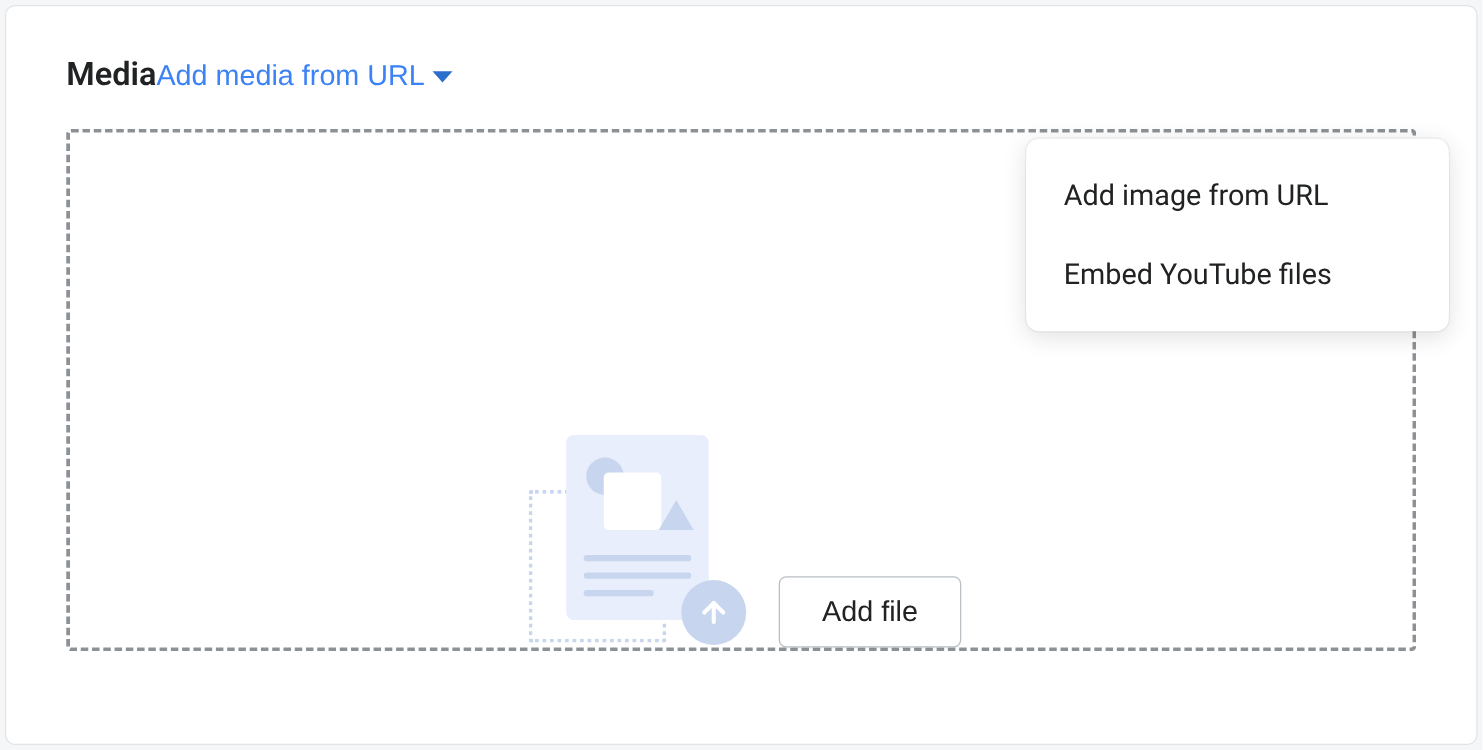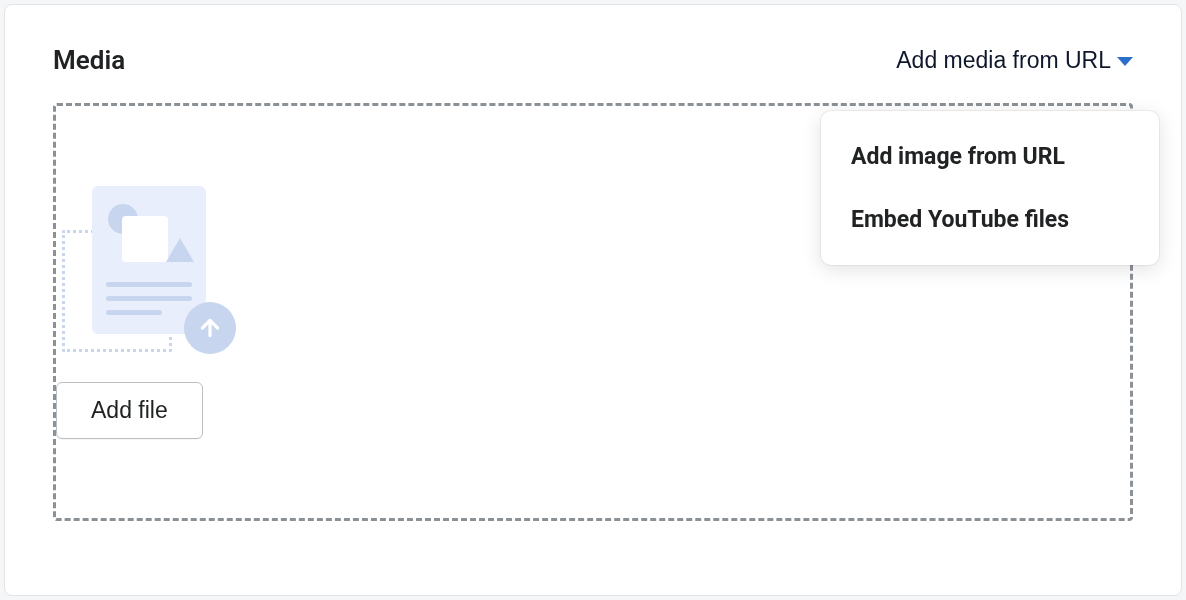--- a/index.html
+++ b/index.html
@@ -17,56 +17,56 @@
     .card {
       background: #ffffff;
       border: 1px solid #e1e3e5;
       border-radius: 8px;
       padding: 40px 48px 44px 48px;
       position: relative;
       height: 100%;
     }
     .card-header {
       display: flex;
-      justify-content: space-between;
+      justify-content: flex-start;
       align-items: center;
       margin-bottom: 28px;
     }
     .card-title {
       font-size: 26px;
       font-weight: 600;
       color: #202223;
     }
     .add-from-url {
       display: flex;
       align-items: center;
       gap: 6px;
-      color: #0f172a;
+      color: #3b82f6;
       font-size: 23px;
       font-weight: 400;
       cursor: pointer;
       background: none;
       border: none;
       padding: 0;
     }
     .add-from-url .caret {
       width: 0;
       height: 0;
       border-left: 8px solid transparent;
       border-right: 8px solid transparent;
       border-top: 9px solid #2c6ecb;
       margin-top: 2px;
     }
     .dropzone {
       border: 3px dashed #8c9196;
       border-radius: 4px;
       height: 418px;
       display: flex;
-      flex-direction: column;
-      align-items: flex-start;
+      flex-direction: row;
+      align-items: flex-end;
       justify-content: center;
       gap: 26px;
       position: relative;
     }
     .illustration {
       width: 180px;
       height: 170px;
       position: relative;
     }
     
@@ -174,21 +174,20 @@
       box-shadow: 0 4px 20px rgba(0,0,0,0.12), 0 0 0 1px rgba(0,0,0,0.05);
       padding: 14px 0;
       z-index: 10;
     }
     .dropdown-item {
       padding: 18px 30px;
       font-size: 23px;
       color: #202223;
       cursor: pointer;
       background: #ffffff;
-      font-weight: bold;
     }
   </style>
 </head>
 <body>
 
 <div class="card">
   <div class="card-header">
     <h2 class="card-title">Media</h2>
     <button class="add-from-url">
       <span>Add media from URL</span>

